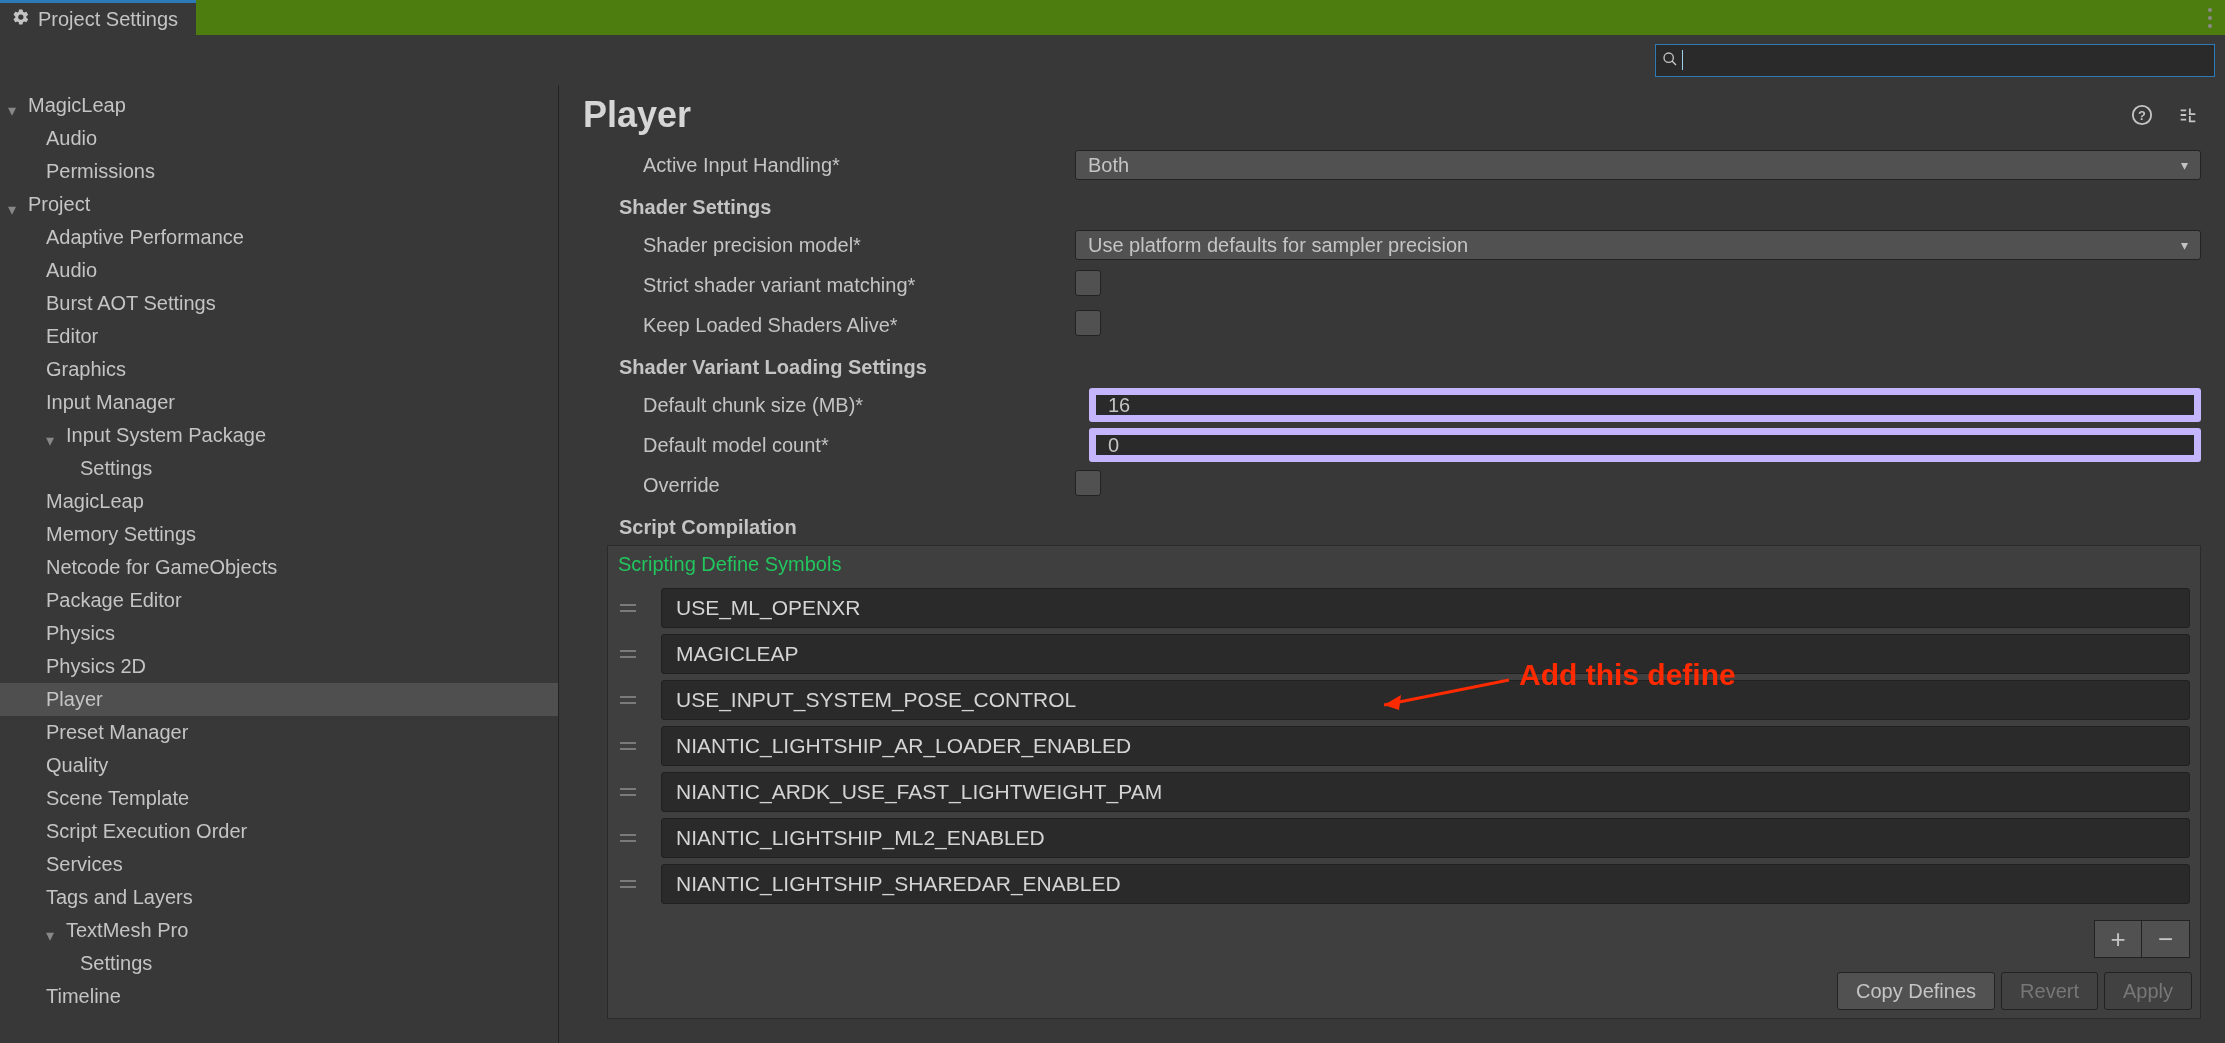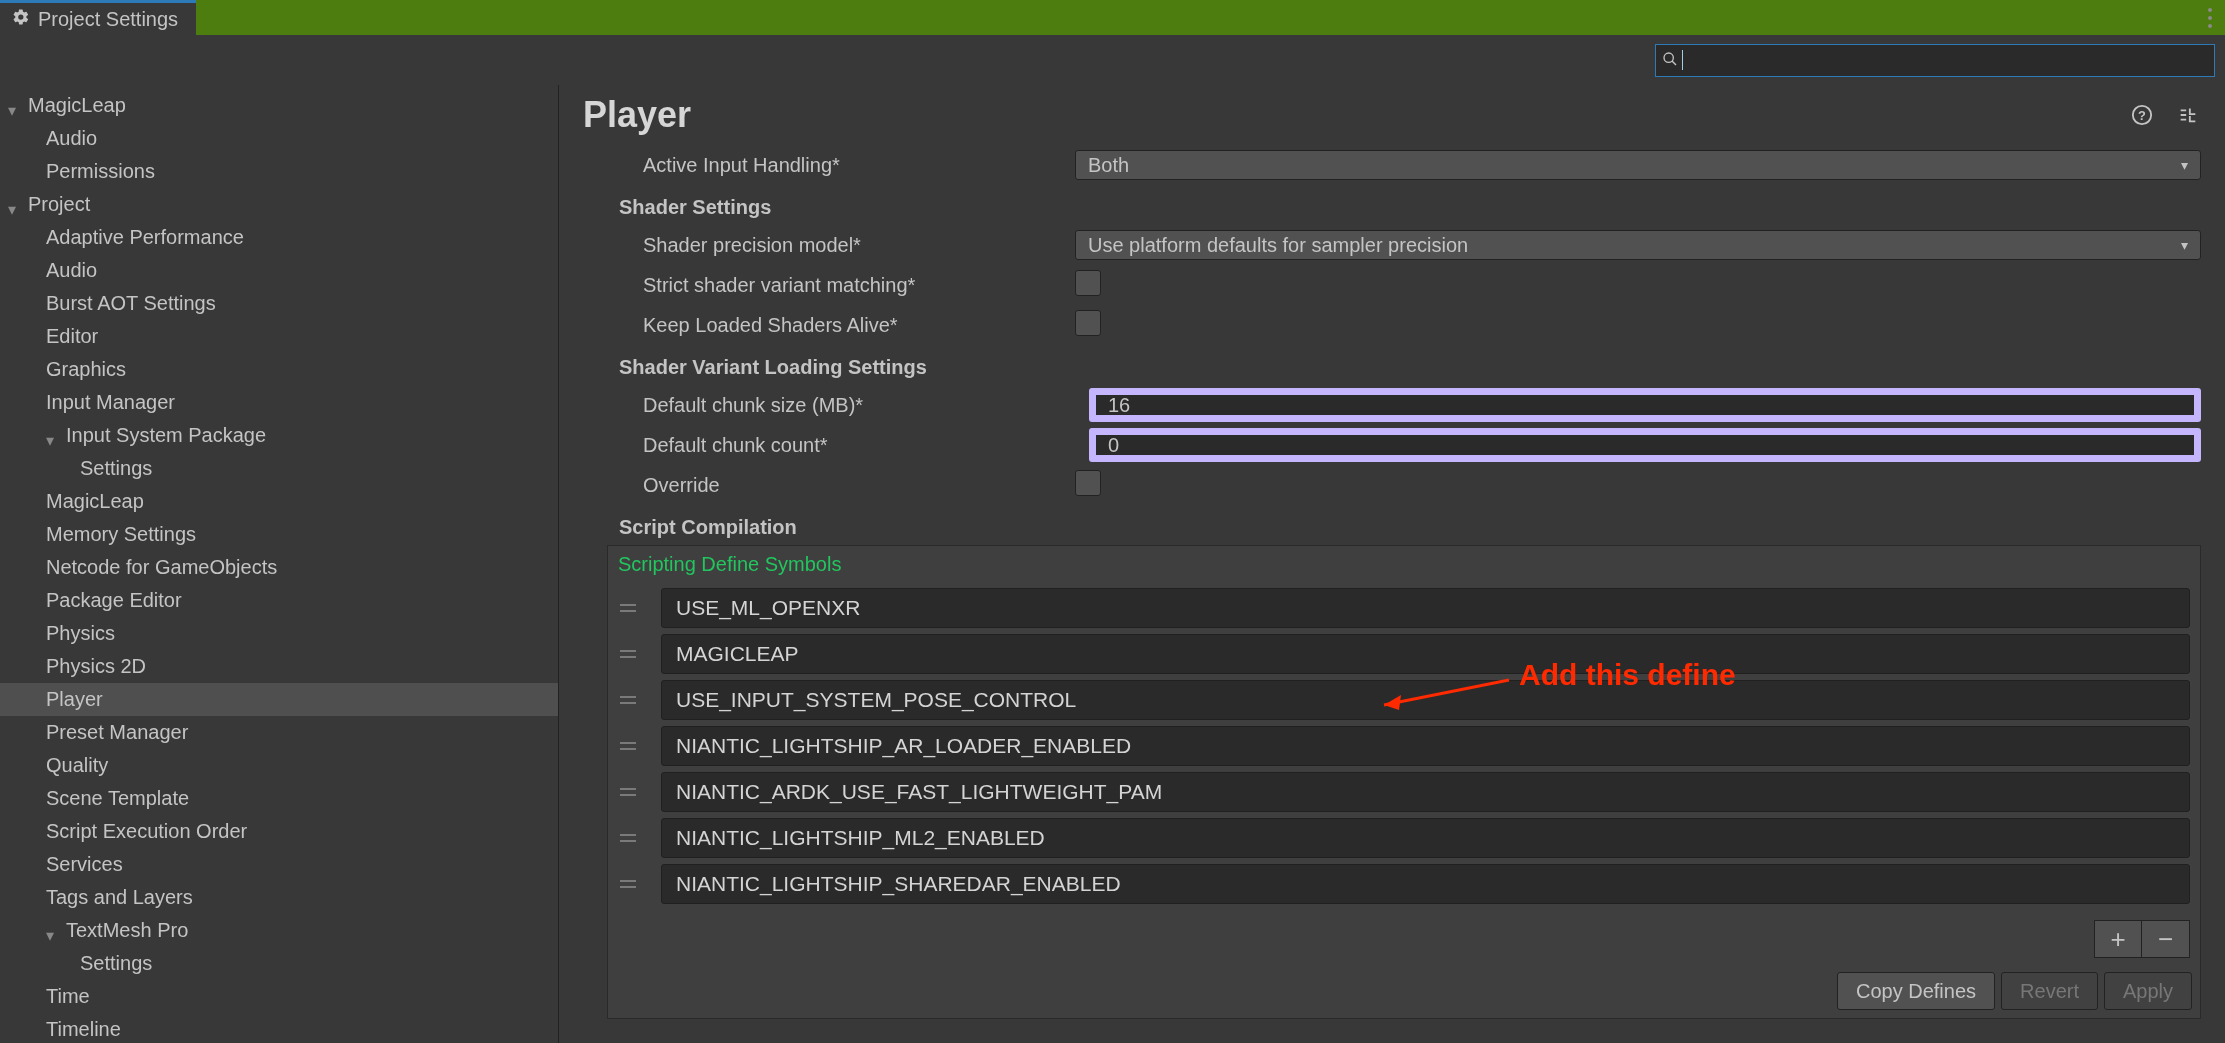--- a/index.html
+++ b/index.html
@@ -191,23 +191,20 @@
         <span>Tags and Layers</span>
       </div>
       <div class="tree-row tree-ind1">
         <span class="foldout down"></span>
         <span>TextMesh Pro</span>
       </div>
       <div class="tree-row tree-ind2">
         <span>Settings</span>
       </div>
       <div class="tree-row tree-ind1">
-        <span>Time</span>
-      </div>
-      <div class="tree-row tree-ind1">
         <span>Timeline</span>
       </div>
     </div>
 
   <div class="content">
 
     <div class="content-header">
       <div class="content-title">Player</div>
       <div class="content-header-spacer"></div>
       <div class="header-icn">
@@ -260,21 +257,21 @@
       <div class="prop-row">
         <div class="prop-label">Default chunk size (MB)*</div>
         <div class="prop-field">
             <div class="numfield">
               <span>16</span>
             </div>
           </div>
       </div>
 
       <div class="prop-row">
-        <div class="prop-label">Default chunk count*</div>
+        <div class="prop-label">Default model count*</div>
         <div class="prop-field">
             <div class="numfield">
               <span>0</span>
             </div>
           </div>
       </div>
 
       <div class="prop-row">
         <div class="prop-label">Override</div>
         <div class="prop-field"><span class="chk"></span></div>

